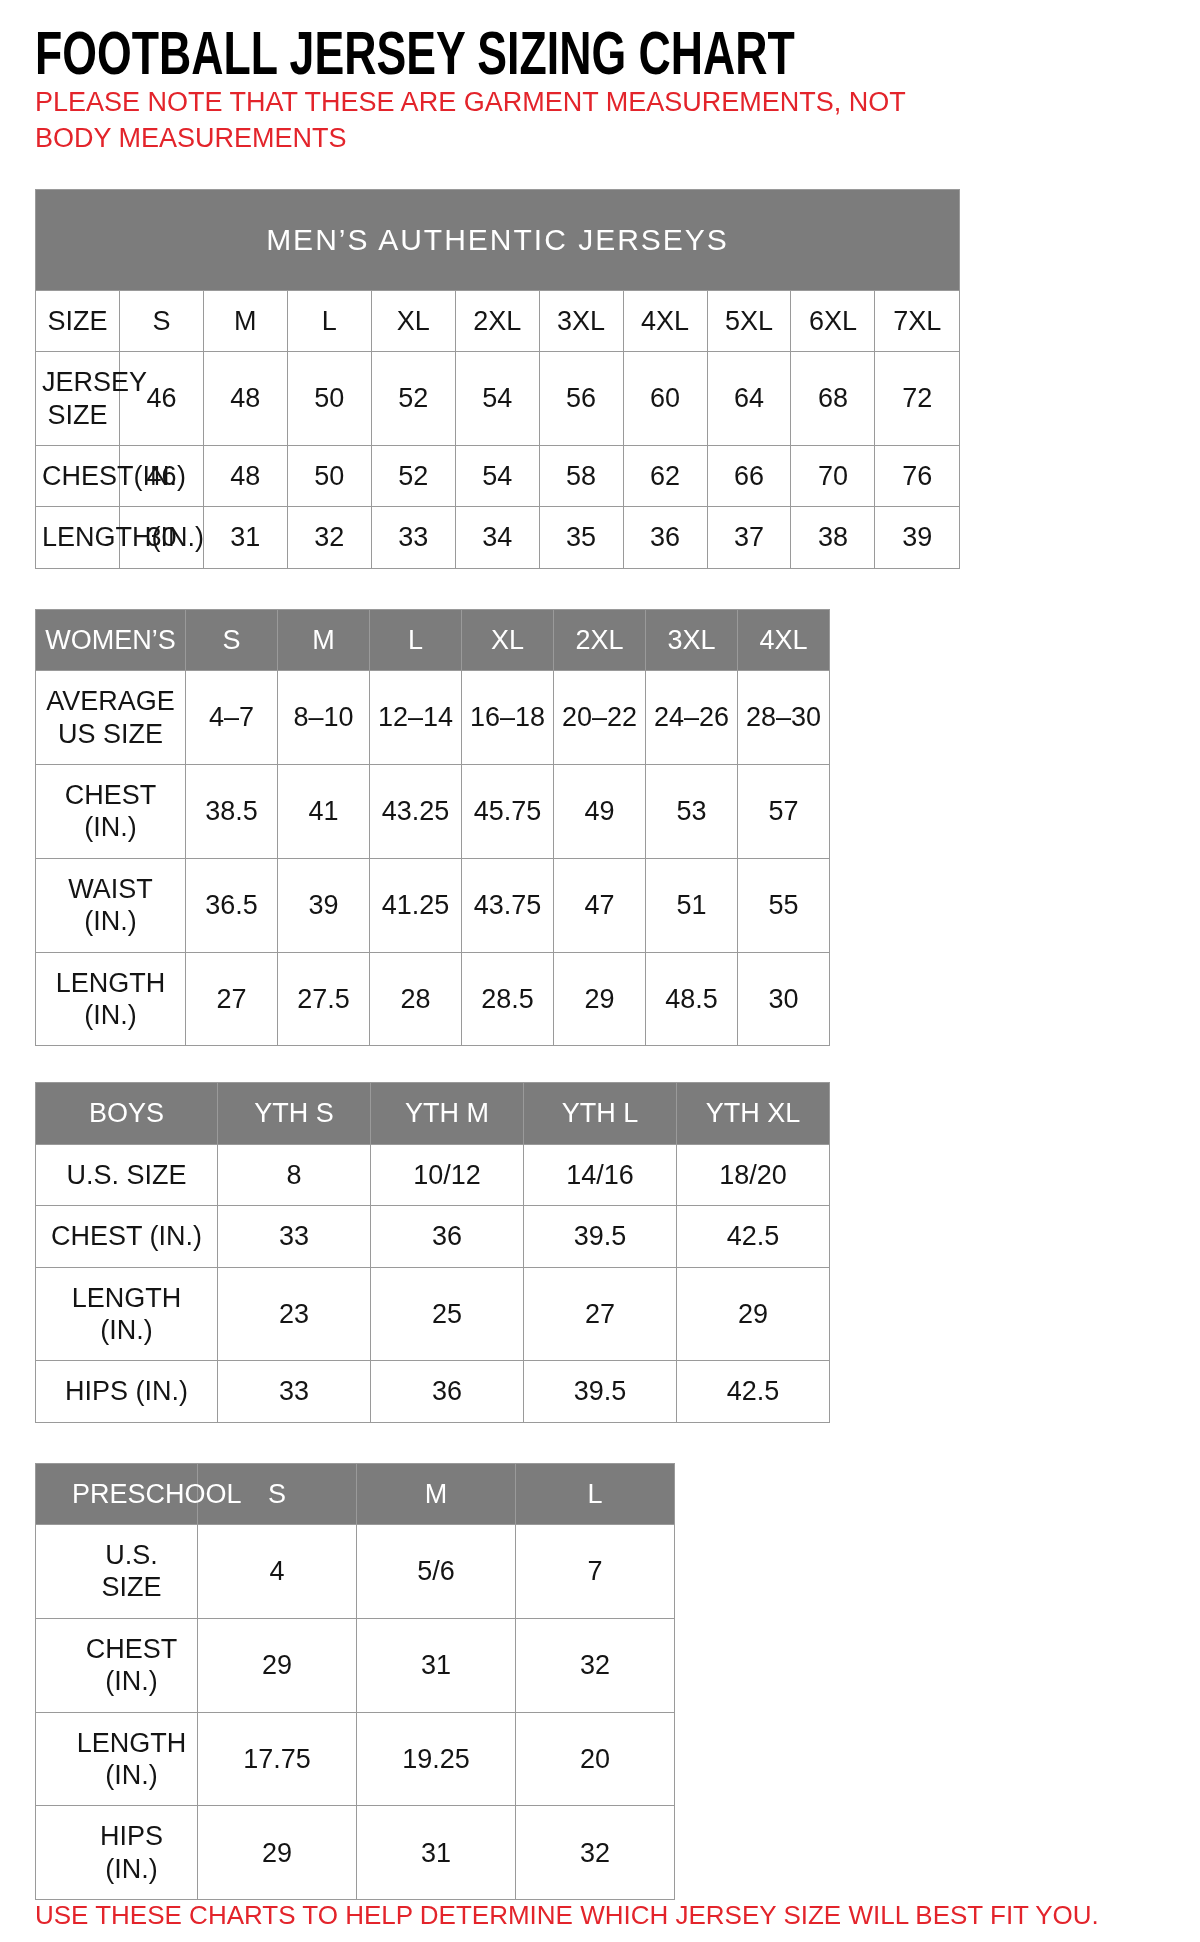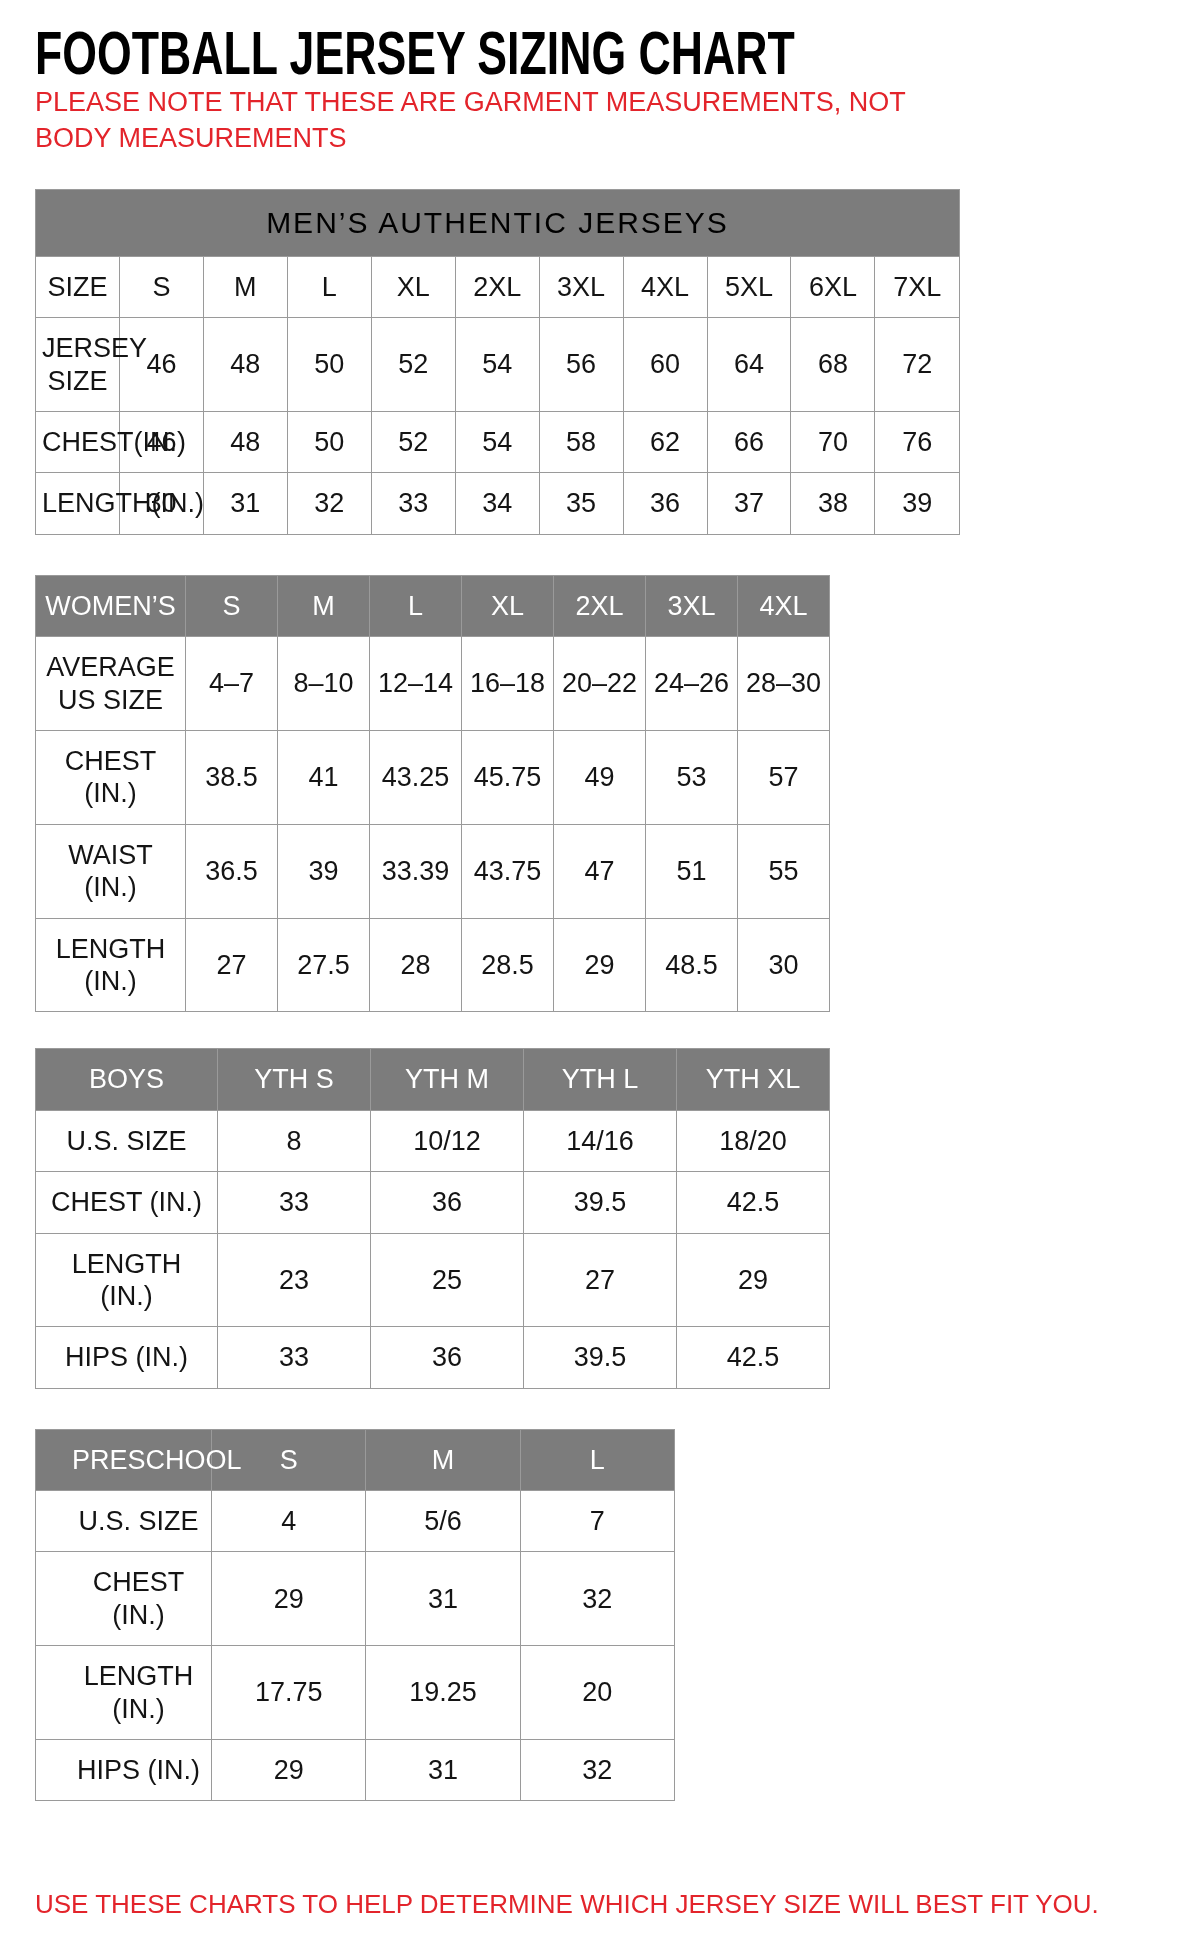--- a/index.html
+++ b/index.html
@@ -49,41 +49,41 @@
   th, td {
     border: 1px solid var(--border-gray);
     text-align: center;
     vertical-align: middle;
     font-weight: 400;
     padding: 14px 6px;
     line-height: 1.2;
   }
   th.banner {
     background: var(--header-gray);
-    color: #000000;
+    color: #ffffff;
     font-size: 30px;
     letter-spacing: 2px;
-    padding: 15px 6px;
+    padding: 32px 6px;
   }
   th.gray {
     background: var(--header-gray);
     color: #ffffff;
   }
   th.plain {
     background: #ffffff;
     color: var(--text-black);
   }
   .tbl-mens { width: 925px; margin-top: 32px; }
   .tbl-mens th:first-child, .tbl-mens td:first-child { width: 205px; }
   .tbl-womens { width: 795px; margin-top: 40px; }
   .tbl-womens th:first-child, .tbl-womens td:first-child { width: 150px; }
   .tbl-boys { width: 795px; margin-top: 36px; padding-left: 11px; }
   .tbl-boys th:first-child, .tbl-boys td:first-child { width: 182px; }
   .tbl-preschool { width: 640px; margin-top: 40px; }
-  .tbl-preschool th:first-child, .tbl-preschool td:first-child { width: 176px; padding-left: 36px; }
+  .tbl-preschool th:first-child, .tbl-preschool td:first-child { width: 162px; padding-left: 36px; }
   .footer-note {
     margin-top: auto;
     font-size: 26px;
     color: var(--accent-red);
     font-weight: 400;
     padding-bottom: 4px;
   }
 </style>
 </head>
 <body>
@@ -187,21 +187,21 @@
           <td>43.25</td>
           <td>45.75</td>
           <td>49</td>
           <td>53</td>
           <td>57</td>
         </tr>
         <tr>
           <th class="plain">WAIST (IN.)</th>
           <td>36.5</td>
           <td>39</td>
-          <td>33.39</td>
+          <td>41.25</td>
           <td>43.75</td>
           <td>47</td>
           <td>51</td>
           <td>55</td>
         </tr>
         <tr>
           <th class="plain">LENGTH (IN.)</th>
           <td>27</td>
           <td>27.5</td>
           <td>28</td>

